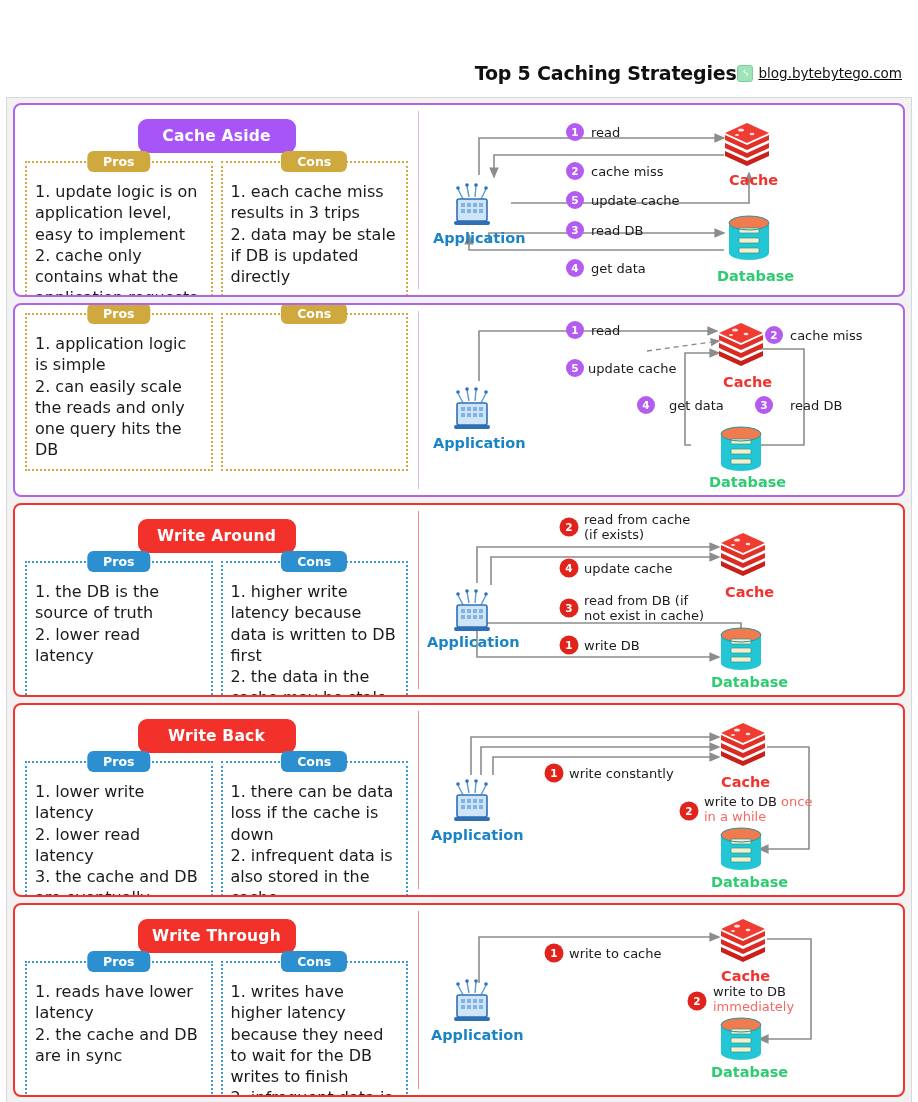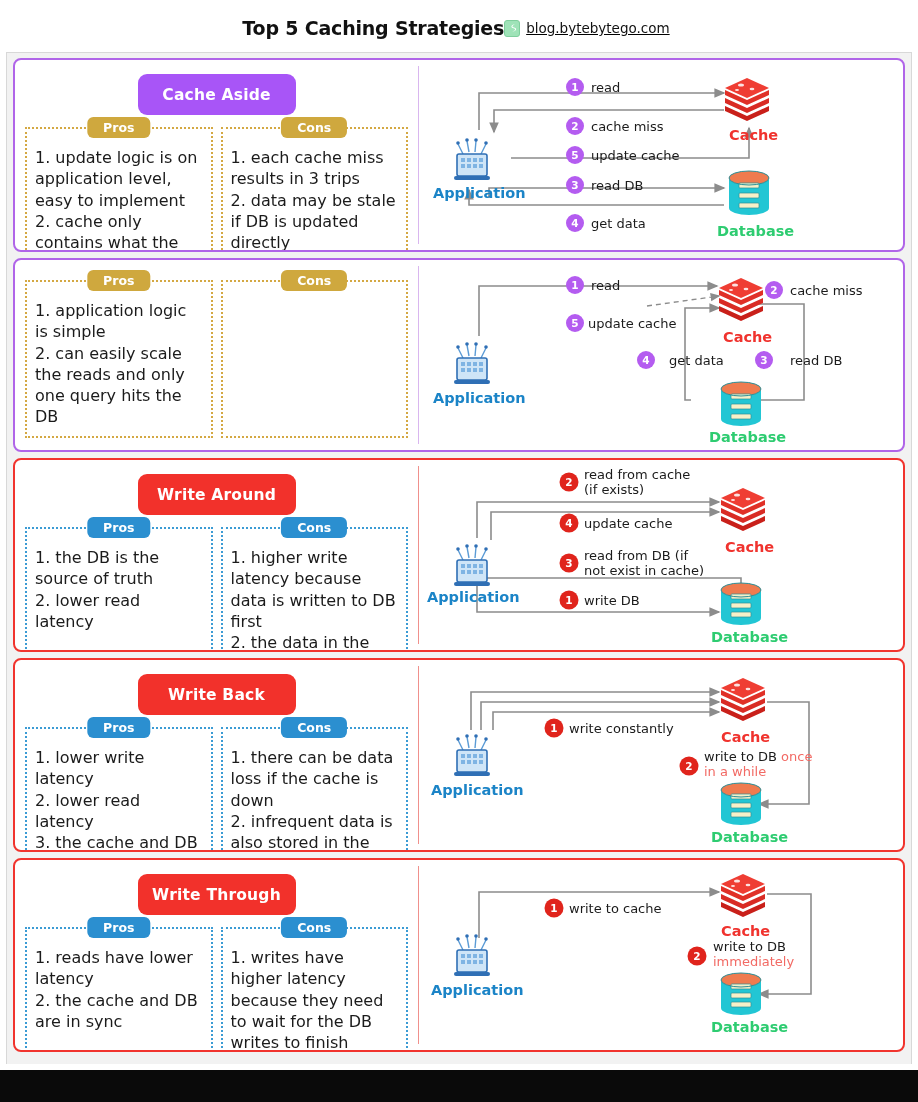--- a/index.html
+++ b/index.html
@@ -6,22 +6,22 @@
   html, body {
     width: 918px; height: 1102px;
     background: #ffffff;
     font-family: "DejaVu Sans", "Liberation Sans", sans-serif;
     overflow: hidden;
   }
   .page { width: 918px; height: 1102px; position: relative; background: #fff; }
 
   
   .header {
-    height: 56px; display: flex; align-items: center; justify-content: center;
-    padding: 0 16px 0 10px; background:#fff;
+    height: 56px; display: flex; align-items: center; justify-content: flex-end;
+    padding: 0 16px 0 10px; background:#fff;margin-top:45px;
   }
   .page-title { font-size: 19px; font-weight: bold; color:#111; letter-spacing: -0.2px; }
   .brand { display:flex; align-items:center; gap:6px;text-decoration:underline; }
   .brand-logo {
     width:16px; height:17px; border-radius:3px; background:#9fe3b8;
     display:flex; align-items:center; justify-content:center; border:1px solid #7fcf9d;
   }
   .brand-logo svg { display:block; }
   .brand-text { font-size: 13.5px; color:#111; }
 
@@ -40,29 +40,29 @@
   .section.purple { border:2.5px solid #b065e8; }
   .section.red    { border:2.5px solid #f1342e; }
 
   .left-pane { width:403px; position:relative; padding:8px 10px 6px 10px; }
   .divider { width:1px; background:#d9b6ef; margin:6px 0; }
   .section.red .divider { background:#f0908c; }
   .right-pane { flex:1; position:relative; }
 
   
   .title-pill {
-    margin: 6px auto 8px auto; width: 158px; height: 41px; border-radius: 9px;
+    margin: 6px auto 8px auto; width: 158px; height: 34px; border-radius: 9px;
     display:flex; align-items:center; justify-content:center;
     color:#fff; font-weight:bold; font-size:15.5px; letter-spacing:.2px;
   }
   .title-pill.purple { background:#a855f7; }
   .title-pill.red    { background:#f2312b; }
 
   
-  .pc-row { display:flex; gap:8px; margin-top:12px; }
+  .pc-row { display:flex; gap:8px; margin-top:0; }
   .pc-box {
     flex:1; position:relative; padding:18px 8px 8px 8px; min-height:104px;
   }
   .pc-box.gold { border:2px dotted #d4a843; }
   .pc-box.blue { border:2px dotted #3b9bd4; }
   .pc-badge {
     position:absolute; top:-12px; left:50%; transform:translateX(-50%);
     padding:3px 16px; border-radius:6px; color:#fff; font-weight:bold;
     font-size:12.5px; white-space:nowrap;
   }

